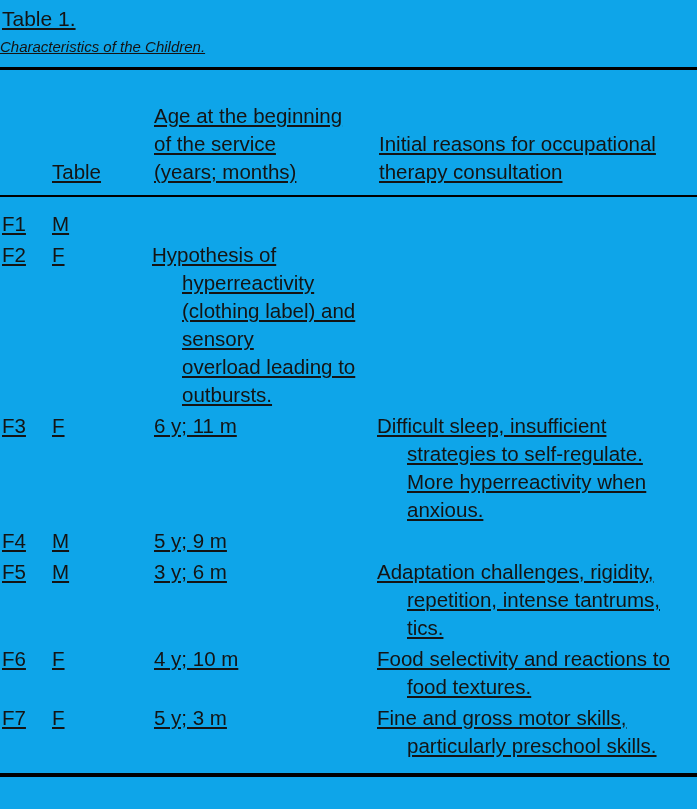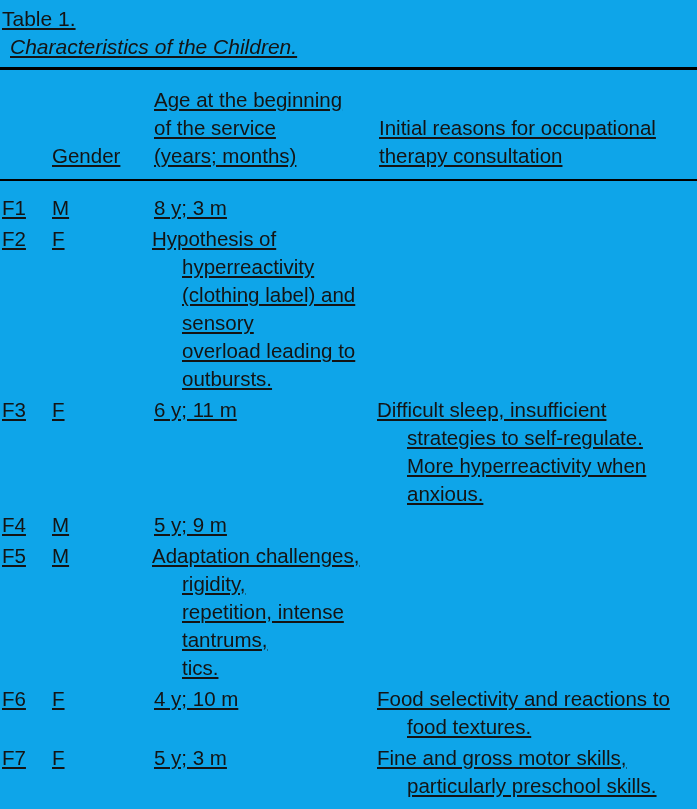--- a/index.html
+++ b/index.html
@@ -17,24 +17,24 @@
     overflow: hidden;
     box-sizing: border-box;
     text-decoration: underline;
   }
   .table-label {
     font-size: 21px;
     line-height: 27px;
     padding: 5px 0 0 2px;
   }
   .table-caption {
-    font-size: 21px;
+    font-size: 15px;
     line-height: 27px;
     font-style: italic;
-    padding: 1px 0 0 10px;
+    padding: 1px 0 0 0;
   }
   .tbl {
     margin-top: 7px;
     border-top: 3px solid #000000;
     border-bottom: 4px solid #000000;
   }
   .grid-row {
     display: grid;
     grid-template-columns: 50px 102px 225px 1fr;
     font-size: 20.5px;
@@ -50,53 +50,53 @@
   }
   .data-row {
     margin-bottom: 3px;
   }
   .cell {
     padding-left: 2px;
     box-sizing: border-box;
   }
   .multiline {
     white-space: pre-line;
+    margin-top: 16px;
   }
   .reason-cell {
     white-space: pre-line;
     padding-left: 30px;
     text-indent: -30px;
   }
 </style>
 </head>
 <body>
 
 <div class="page">
 
   <div class="table-label">Table 1.</div>
   <div class="table-caption">Characteristics of the Children.</div>
 
   <div class="tbl">
 
     <div class="grid-row header-row">
       <div class="cell"></div>
-      <div class="cell">Gender</div>
+      <div class="cell">Table</div>
       <div class="cell multiline">Age at the beginning
 of the service
 (years; months)</div>
       <div class="cell multiline">Initial reasons for occupational
 therapy consultation</div>
     </div>
 
     <div class="tbl-body">
 
       <div class="grid-row data-row">
         <div class="cell">F1</div>
         <div class="cell">M</div>
-        <div class="cell">8 y; 3 m</div>
       </div>
 
       <div class="grid-row data-row">
         <div class="cell">F2</div>
         <div class="cell">F</div>
         <div class="cell reason-cell">Hypothesis of hyperreactivity
 (clothing label) and sensory
 overload leading to outbursts.</div>
       </div>
 
@@ -112,20 +112,21 @@
 
       <div class="grid-row data-row">
         <div class="cell">F4</div>
         <div class="cell">M</div>
         <div class="cell">5 y; 9 m</div>
       </div>
 
       <div class="grid-row data-row">
         <div class="cell">F5</div>
         <div class="cell">M</div>
+        <div class="cell">3 y; 6 m</div>
         <div class="cell reason-cell">Adaptation challenges, rigidity,
 repetition, intense tantrums,
 tics.</div>
       </div>
 
       <div class="grid-row data-row">
         <div class="cell">F6</div>
         <div class="cell">F</div>
         <div class="cell">4 y; 10 m</div>
         <div class="cell reason-cell">Food selectivity and reactions to

